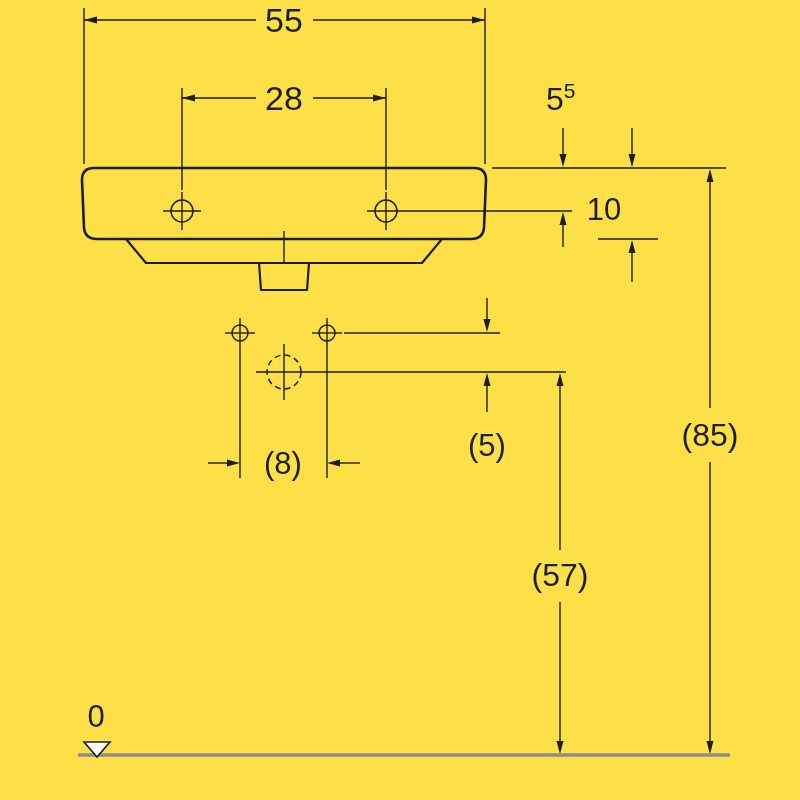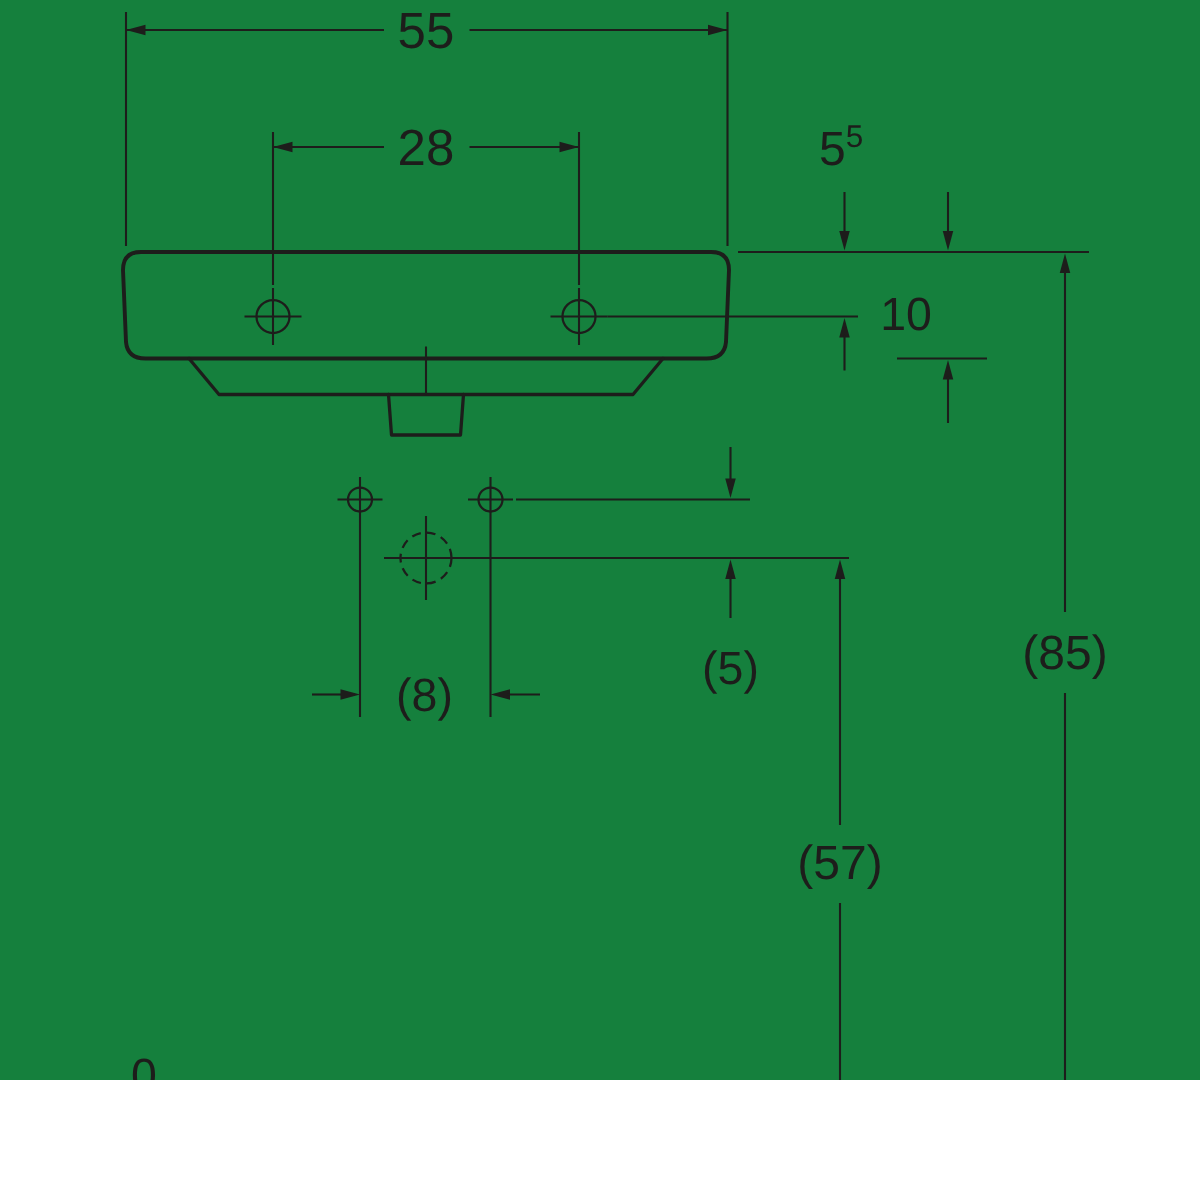--- a/index.html
+++ b/index.html
@@ -3,22 +3,22 @@
 <meta charset="utf-8">
 <style>
   html, body {
     margin: 0;
     padding: 0;
     background: #ffffff;
   }
   .stage {
     position: relative;
     width: 800px;
-    height: 720px;
-    background: #15803d;
+    height: 800px;
+    background: #fde047;
     overflow: hidden;
   }
   svg { display: block; }
   text, tspan {
     font-family: "Liberation Sans", sans-serif;
     fill: #1d1d1b;
   }
   .t34 { font-size: 34px; }
   .t32 { font-size: 32px; }
   .t31 { font-size: 31px; }

